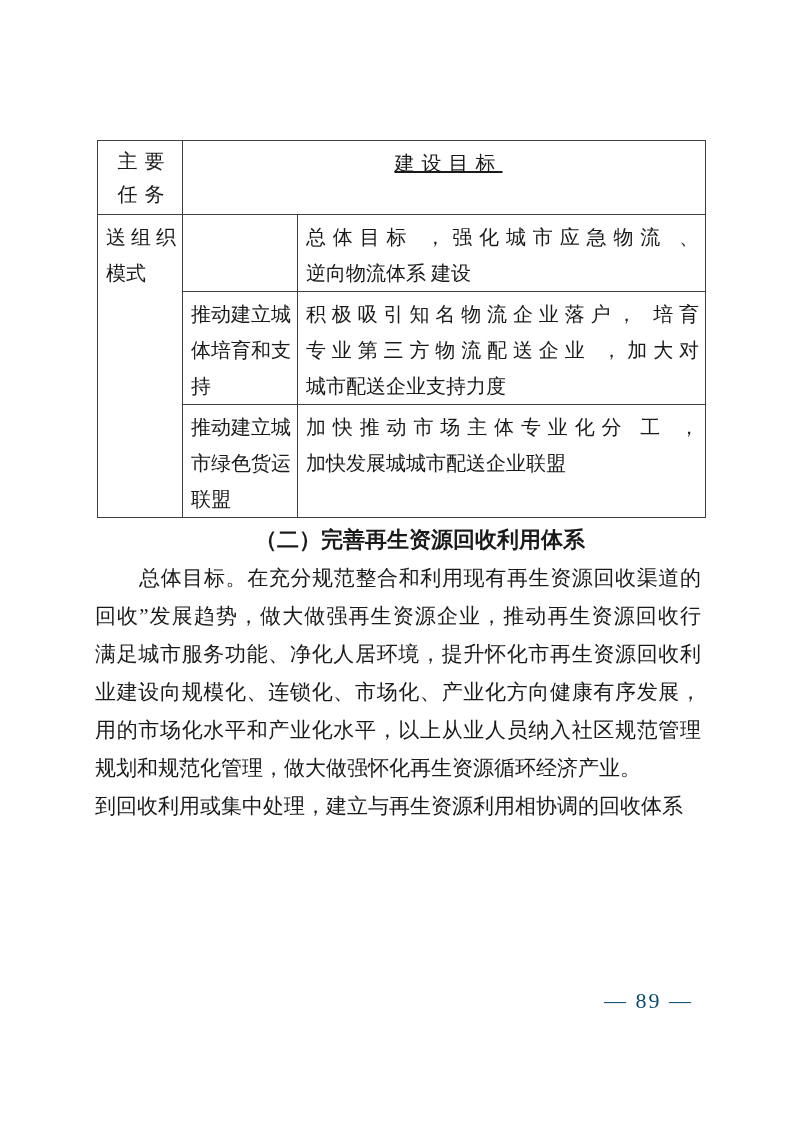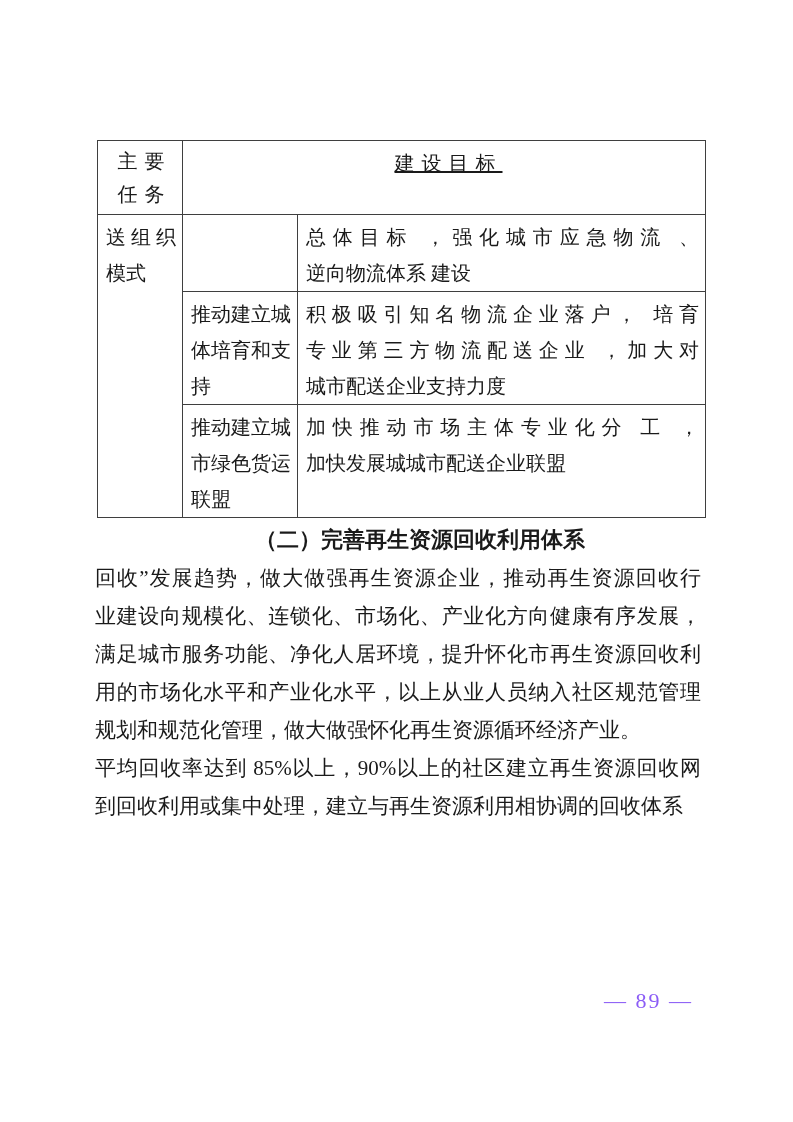--- a/index.html
+++ b/index.html
@@ -32,21 +32,21 @@
   
   .content {
     position:absolute; left:95px; top:521px; width:606px;
     font-size:21px; line-height:38px;
   }
   .heading { font-weight:bold; font-size:22px; padding-left:44px; white-space:nowrap;text-align:center; }
   .para .line.indent { padding-left:44px; }
   
   .page-number {
     position:absolute; top:988px; right:100px;
-    font-size:22px; letter-spacing:2px; color:#8b5cf6;
+    font-size:22px; letter-spacing:2px; color:#0c4a6e;
   }
 </style>
 </head>
 <body>
 
 <div class="page">
 
   <table class="doc-table">
     <colgroup>
       <col style="width:85px">
@@ -94,27 +94,27 @@
             <div class="line fill">加快推动市场主体专业化分 工 ，</div>
             <div class="line">加快发展城城市配送企业联盟</div>
           </td>
       </tr>
     </tbody>
   </table>
 
   <div class="content">
     <div class="heading">（二）完善再生资源回收利用体系</div>
     <div class="para">
+        <div class="line fill indent">总体目标。在充分规范整合和利用现有再生资源回收渠道的</div>
         <div class="line fill">回收”发展趋势，做大做强再生资源企业，推动再生资源回收行</div>
+        <div class="line fill">满足城市服务功能、净化人居环境，提升怀化市再生资源回收利</div>
         <div class="line fill">业建设向规模化、连锁化、市场化、产业化方向健康有序发展，</div>
-        <div class="line fill">满足城市服务功能、净化人居环境，提升怀化市再生资源回收利</div>
         <div class="line fill">用的市场化水平和产业化水平，以上从业人员纳入社区规范管理</div>
         <div class="line">规划和规范化管理，做大做强怀化再生资源循环经济产业。</div>
       </div>
     <div class="para">
-        <div class="line fill">平均回收率达到 85%以上，90%以上的社区建立再生资源回收网</div>
         <div class="line">到回收利用或集中处理，建立与再生资源利用相协调的回收体系</div>
       </div>
   </div>
 
   <div class="page-number">— 89 —</div>
 
 </div>
 
 </body></html>

